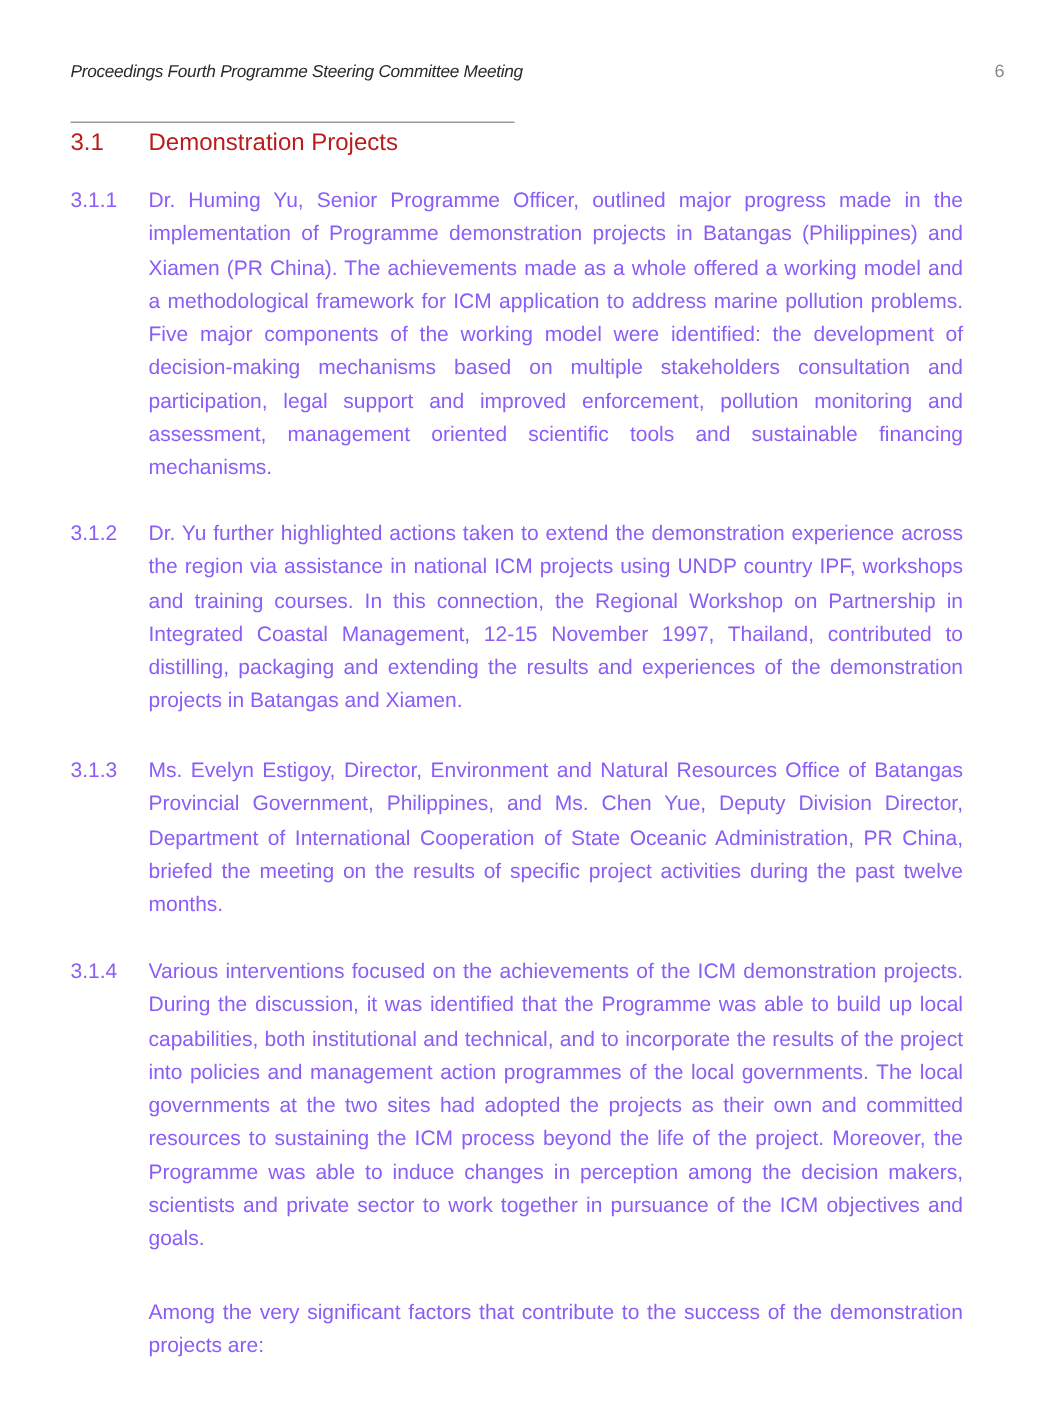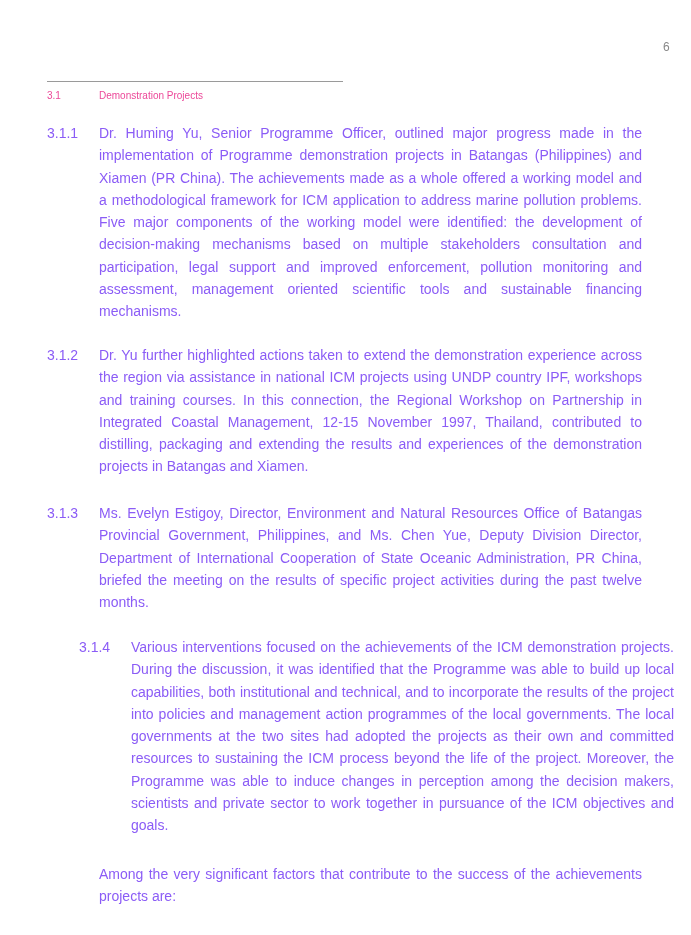--- a/index.html
+++ b/index.html
@@ -1,36 +1,37 @@
 <!DOCTYPE html>
 <html><head>
 <meta charset="utf-8">
 <style>
   html, body { margin: 0; padding: 0; background: #ffffff; }
   body { width: 691px; height: 935px; position: relative; overflow: hidden; color: #1a1a1a; font-family: "Liberation Sans", sans-serif; }
   .page { position: absolute; left: 0; top: 0; width: 691px; height: 935px; }
   .run-head { position: absolute; left: 47px; top: 40px; font-style: italic; font-size: 11.5px; line-height: 16px; color: #2a2a2a; letter-spacing: -0.2px; }
   .page-num { position: absolute; left: 663px; top: 40px; font-size: 12px; color: #888; }
   .rule { position: absolute; left: 47px; top: 81px; width: 296px; height: 1px; background: #9a9a9a; }
-  .section { position: absolute; left: 47px; top: 86px; font-size: 10px; line-height: 20px; color: #ec4899; }
+  .section { position: absolute; left: 47px; top: 86px; font-size: 16px; line-height: 20px; color: #b91c1c; }
   .section .num { display: inline-block; width: 52px; }
   .para { position: absolute; left: 47px; width: 595px; font-size: 14px; line-height: 22.3px; color: #8b5cf6; }
   .para .pnum { position: absolute; left: 0; top: 0; width: 52px; }
   .para .ptext { margin-left: 52px; text-align: justify; text-align-last: left; }
   #p1 { top: 122px; }
   #p2 { top: 344px; }
   #p3 { top: 502px; }
-  #p4 { top: 636px; margin-left: 32px; }
+  #p4 { top: 636px; }
   #p5 { top: 863px; }
 </style>
 </head>
 <body>
 
 <div class="page">
   <div class="run-head">
+    <div>Proceedings Fourth Programme Steering Committee Meeting</div>
   </div>
   <div class="page-num">6</div>
   <div class="rule"></div>
 
   <div class="section">
     <span class="num">3.1</span><span>Demonstration Projects</span>
   </div>
 
   <div class="para" id="p1">
     <span class="pnum">3.1.1</span>
@@ -47,15 +48,15 @@
     <div class="ptext">Ms. Evelyn Estigoy, Director, Environment and Natural Resources Office of Batangas Provincial Government, Philippines, and Ms. Chen Yue, Deputy Division Director, Department of International Cooperation of State Oceanic Administration, PR China, briefed the meeting on the results of specific project activities during the past twelve months.</div>
   </div>
 
   <div class="para" id="p4">
     <span class="pnum">3.1.4</span>
     <div class="ptext">Various interventions focused on the achievements of the ICM demonstration projects. During the discussion, it was identified that the Programme was able to build up local capabilities, both institutional and technical, and to incorporate the results of the project into policies and management action programmes of the local governments. The local governments at the two sites had adopted the projects as their own and committed resources to sustaining the ICM process beyond the life of the project. Moreover, the Programme was able to induce changes in perception among the decision makers, scientists and private sector to work together in pursuance of the ICM objectives and goals.</div>
   </div>
 
   <div class="para" id="p5">
     <span class="pnum"></span>
-    <div class="ptext">Among the very significant factors that contribute to the success of the achievements projects are:</div>
+    <div class="ptext">Among the very significant factors that contribute to the success of the demonstration projects are:</div>
   </div>
 </div>
 
 </body></html>

